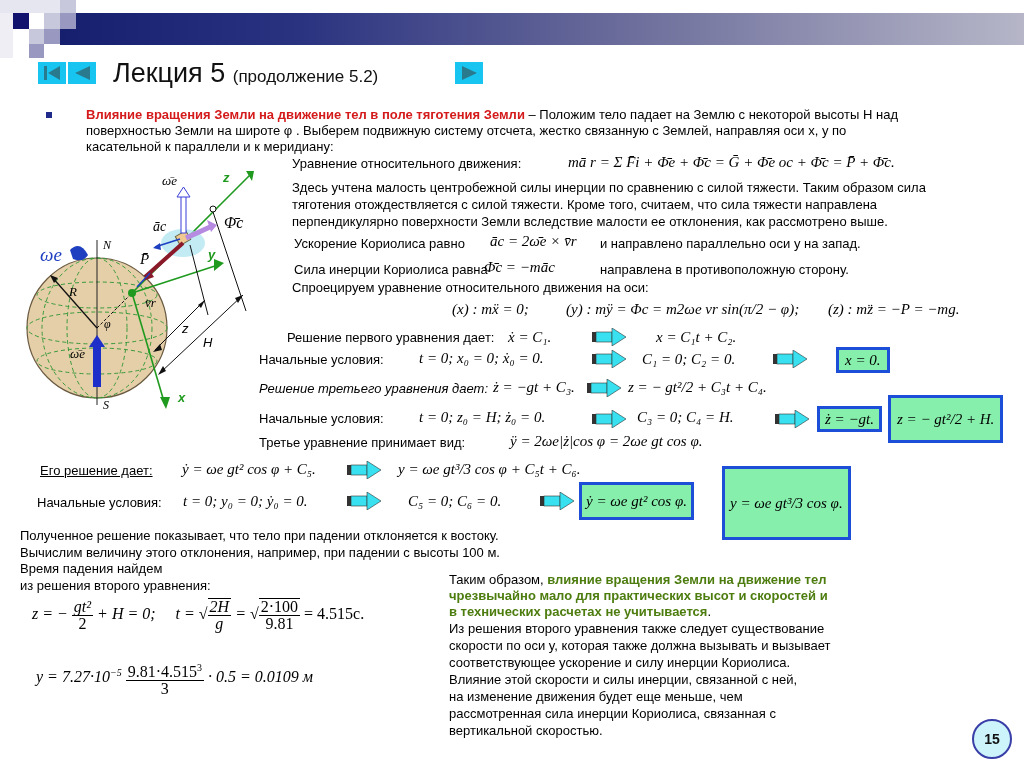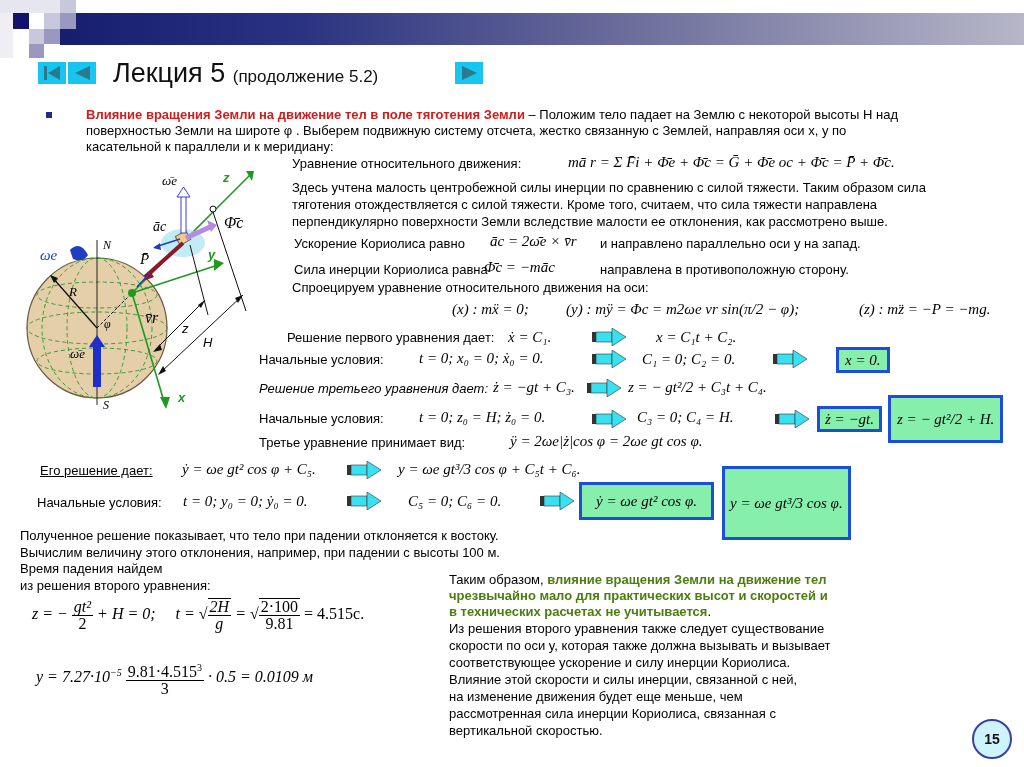--- a/index.html
+++ b/index.html
@@ -136,25 +136,25 @@
   <line x1="160" y1="208" x2="243" y2="130" stroke="#111"></line>
   <polygon points="158,210 163,201 166,206" fill="#111"></polygon>
   <polygon points="243,130 235,133 238,138" fill="#111"></polygon>
 </svg>
 
 <div class="abs math" style="left:162px;top:172px;font-size:13px;">ω̄e</div>
 <div class="abs" style="left:223px;top:170px;font-weight:bold;font-style:italic;color:#1f9a1f;font-size:13px;">z</div>
 <div class="abs math" style="left:153px;top:218px;font-size:14px;">āc</div>
 <div class="abs math" style="left:224px;top:214px;font-size:16px;">Φ̄c</div>
 <div class="abs math" style="left:103px;top:236px;font-size:12px;">N</div>
-<div class="abs math" style="left:40px;top:246px;font-size:15px;color:#1d3fc0;">ωe</div>
+<div class="abs math" style="left:40px;top:246px;font-size:19px;color:#1d3fc0;">ωe</div>
 <div class="abs math" style="left:140px;top:250px;font-size:15px;">P̄</div>
 <div class="abs" style="left:208px;top:247px;font-weight:bold;font-style:italic;color:#1f9a1f;font-size:13px;">y</div>
 <div class="abs math" style="left:69px;top:283px;font-size:13px;">R</div>
-<div class="abs math" style="left:145px;top:309px;font-size:16px;">v̄r</div>
+<div class="abs math" style="left:145px;top:294px;font-size:13px;">v̄r</div>
 <div class="abs math" style="left:104px;top:315px;font-size:12px;">φ</div>
 <div class="abs" style="left:182px;top:321px;font-style:italic;font-size:13px;">z</div>
 <div class="abs" style="left:203px;top:335px;font-style:italic;font-size:13px;">H</div>
 <div class="abs math" style="left:70px;top:345px;font-size:13px;">ω̄e</div>
 <div class="abs math" style="left:103px;top:396px;font-size:12px;">S</div>
 <div class="abs" style="left:178px;top:390px;font-weight:bold;font-style:italic;color:#1f9a1f;font-size:13px;">x</div>
 
 <div class="abs sans" style="left:292px;top:156px;">Уравнение относительного движения:</div>
 <div class="abs math" style="left:568px;top:153px;">mā r = Σ F̄i + Φ̄e + Φ̄c = Ḡ + Φ̄e oc + Φ̄c = P̄ + Φ̄c.</div>
 
@@ -166,21 +166,21 @@
 <div class="abs math" style="left:490px;top:232px;">āc = 2ω̄e × v̄r</div>
 <div class="abs sans" style="left:600px;top:236px;">и направлено параллельно оси y на запад.</div>
 
 <div class="abs sans" style="left:294px;top:262px;">Сила инерции Кориолиса равна</div>
 <div class="abs math" style="left:484px;top:258px;">Φ̄c = −māc</div>
 <div class="abs sans" style="left:600px;top:262px;">направлена в противоположную сторону.</div>
 
 <div class="abs sans" style="left:292px;top:280px;">Спроецируем уравнение относительного движения на оси:</div>
 <div class="abs math" style="left:452px;top:300px;">(x) : mẍ = 0;</div>
 <div class="abs math" style="left:566px;top:300px;">(y) : mÿ = Φc = m2ωe vr sin(π/2 − φ);</div>
-<div class="abs math" style="left:859px;top:300px;">(z) : mz̈ = −P = −mg.</div>
+<div class="abs math" style="left:828px;top:300px;">(z) : mz̈ = −P = −mg.</div>
 
 <div class="abs sans" style="left:259px;top:330px;margin-left:28px;">Решение первого уравнения дает:</div>
 <div class="abs math" style="left:508px;top:328px;">ẋ = C₁.</div>
 <svg class="arrow" style="left:592px;top:328px;" viewBox="0 0 34 18">
     <rect x="0" y="4" width="4" height="10" fill="#333"></rect>
     <rect x="4" y="4" width="16" height="10" fill="#38e0f0" stroke="#333" stroke-width="0.6"></rect>
     <polygon points="20,0 34,9 20,18" fill="#38e0f0" stroke="#333" stroke-width="0.6"></polygon>
   </svg>
 <div class="abs math" style="left:656px;top:328px;">x = C₁t + C₂.</div>
 
@@ -242,21 +242,21 @@
     <rect x="0" y="4" width="4" height="10" fill="#333"></rect>
     <rect x="4" y="4" width="16" height="10" fill="#38e0f0" stroke="#333" stroke-width="0.6"></rect>
     <polygon points="20,0 34,9 20,18" fill="#38e0f0" stroke="#333" stroke-width="0.6"></polygon>
   </svg>
 <div class="abs math" style="left:408px;top:492px;">C₅ = 0;   C₆ = 0.</div>
 <svg class="arrow" style="left:540px;top:492px;" viewBox="0 0 34 18">
     <rect x="0" y="4" width="4" height="10" fill="#333"></rect>
     <rect x="4" y="4" width="16" height="10" fill="#38e0f0" stroke="#333" stroke-width="0.6"></rect>
     <polygon points="20,0 34,9 20,18" fill="#38e0f0" stroke="#333" stroke-width="0.6"></polygon>
   </svg>
-<div class="box math" style="left:579px;top:482px;padding:7px 14px;">ẏ = ωe gt² cos φ.</div>
+<div class="box math" style="left:579px;top:482px;padding:7px 4px;">ẏ = ωe gt² cos φ.</div>
 <div class="box math" style="left:722px;top:466px;padding:25px 5px;">y = ωe gt³/3 cos φ.</div>
 
 <div class="abs sans" style="left:20px;top:528px;">Полученное решение показывает, что тело при падении отклоняется к востоку.</div>
 <div class="abs sans" style="left:20px;top:545px;">Вычислим величину этого отклонения, например, при падении с высоты 100 м.</div>
 <div class="abs sans" style="left:20px;top:561px;">Время падения найдем</div>
 <div class="abs sans" style="left:20px;top:578px;">из решения второго уравнения:</div>
 
 <div class="abs math" style="left:32px;top:598px;font-size:16px;">
   z = − <span class="frac"><span class="n">gt²</span><span class="d up">2</span></span> + H = 0;
   &nbsp;&nbsp;&nbsp; t = √<span class="frac" style="border-top:1px solid #000;"><span class="n">2H</span><span class="d">g</span></span>

